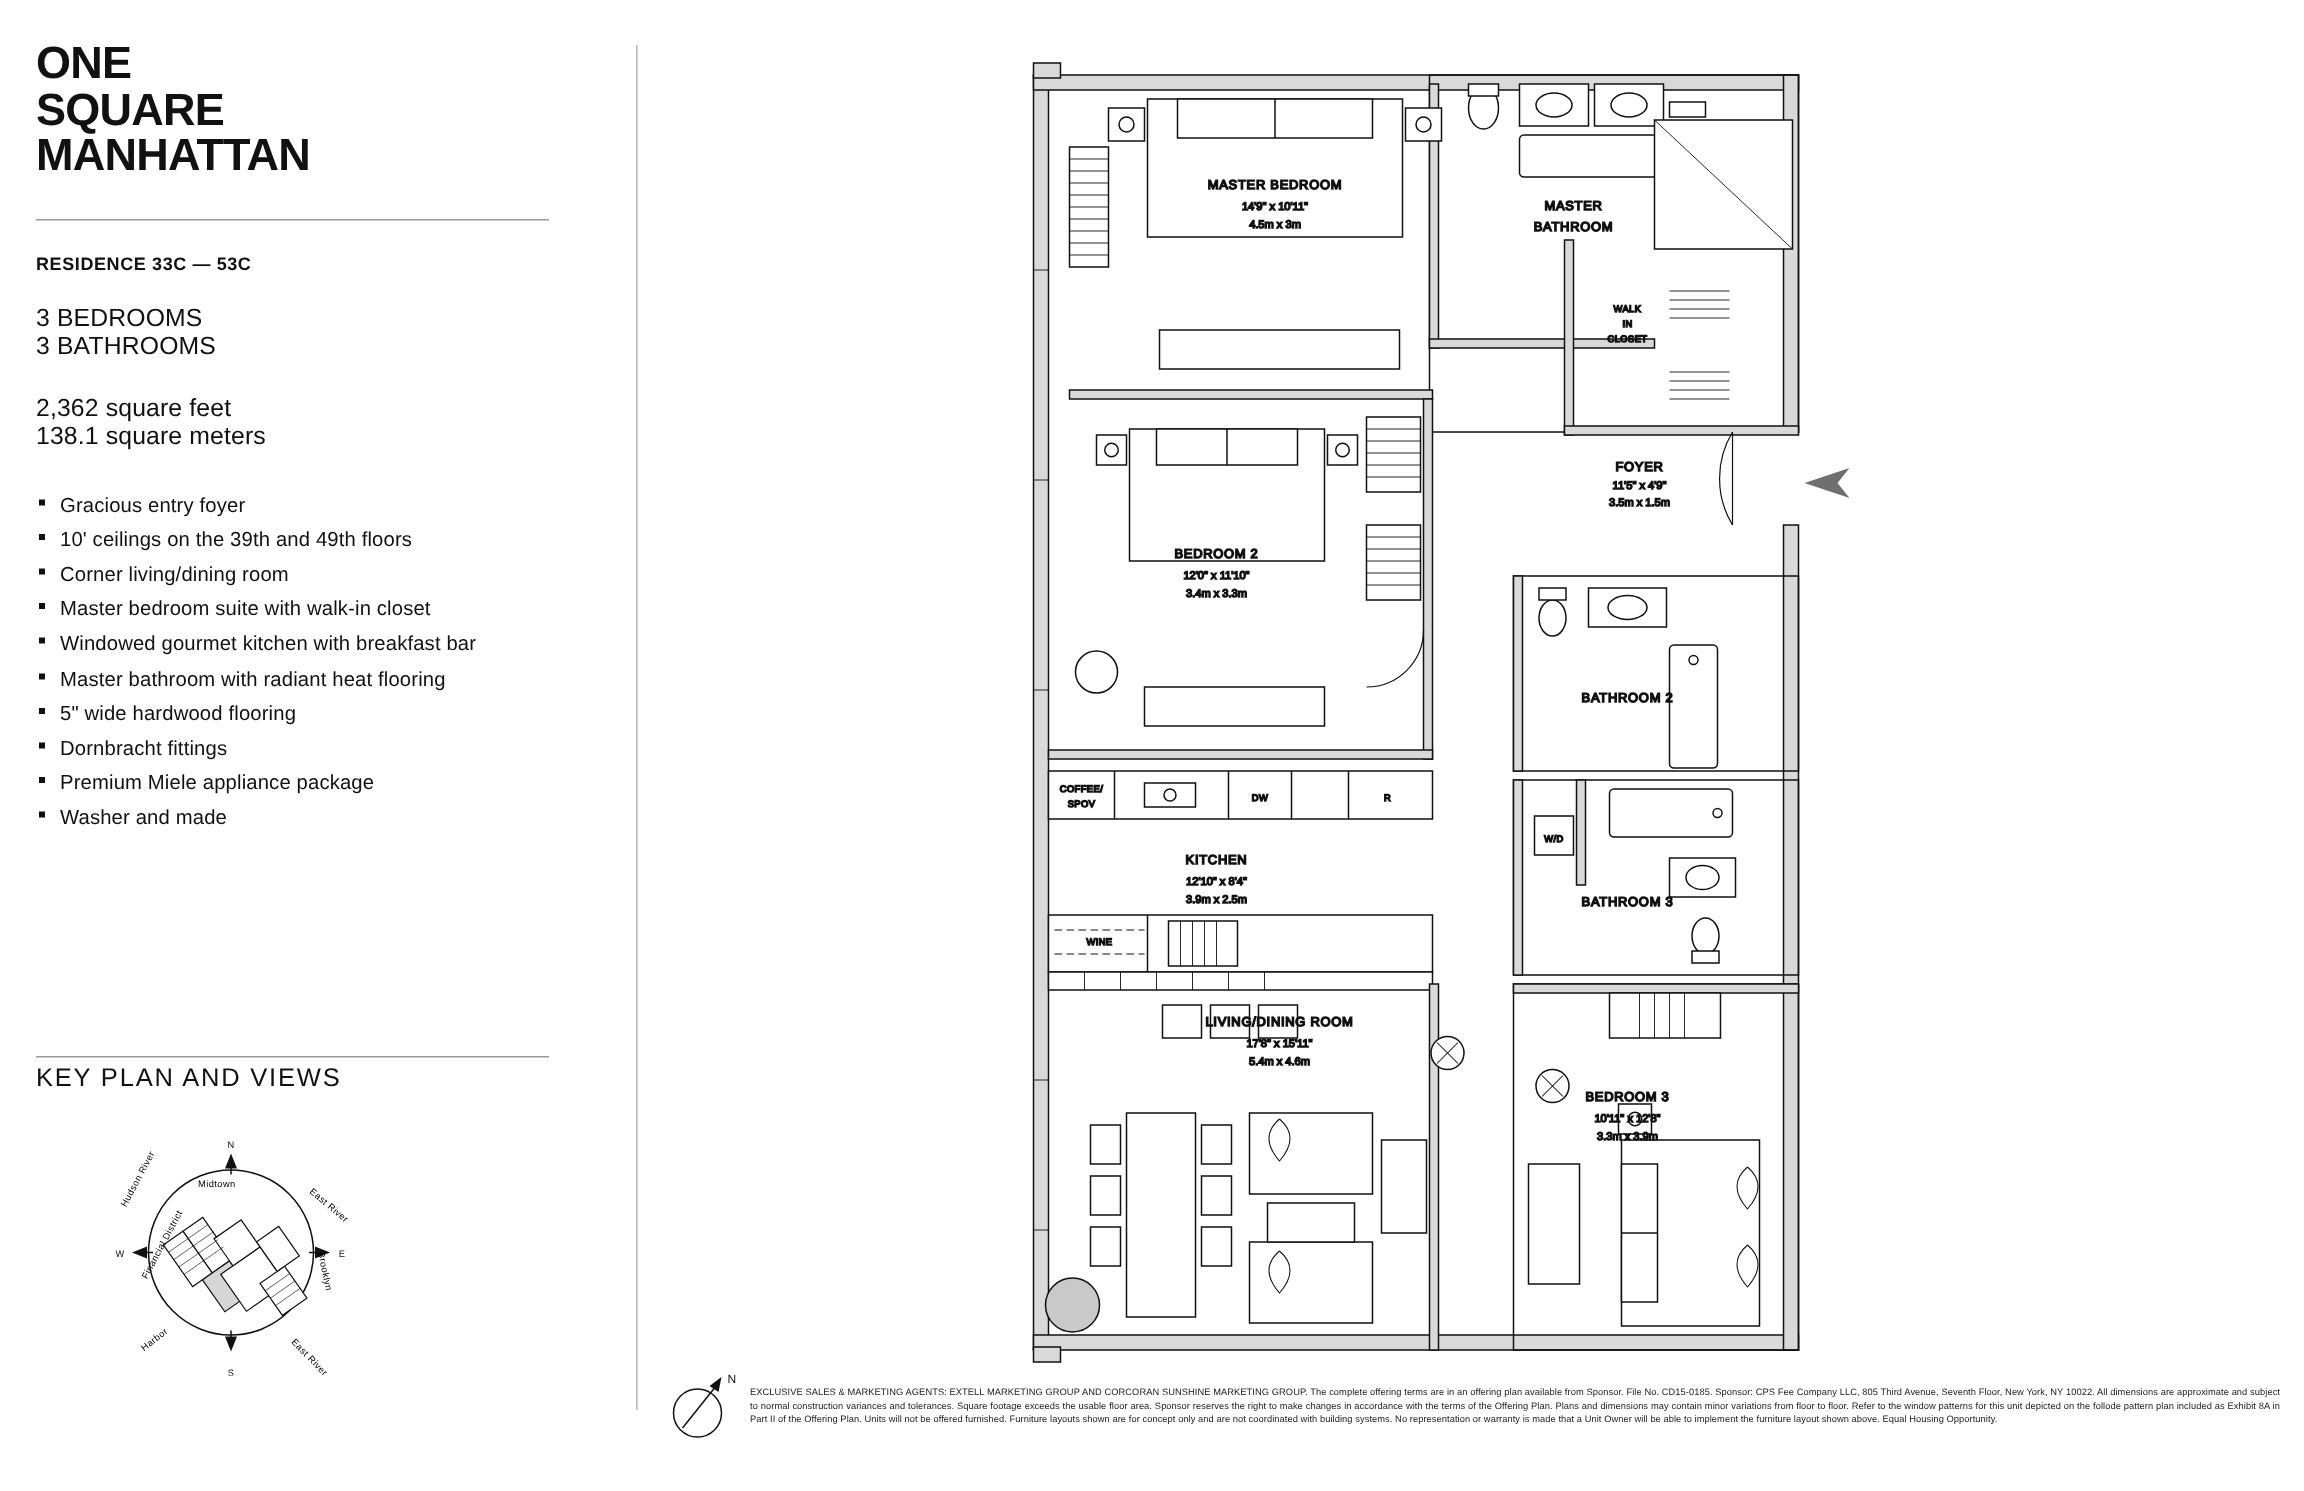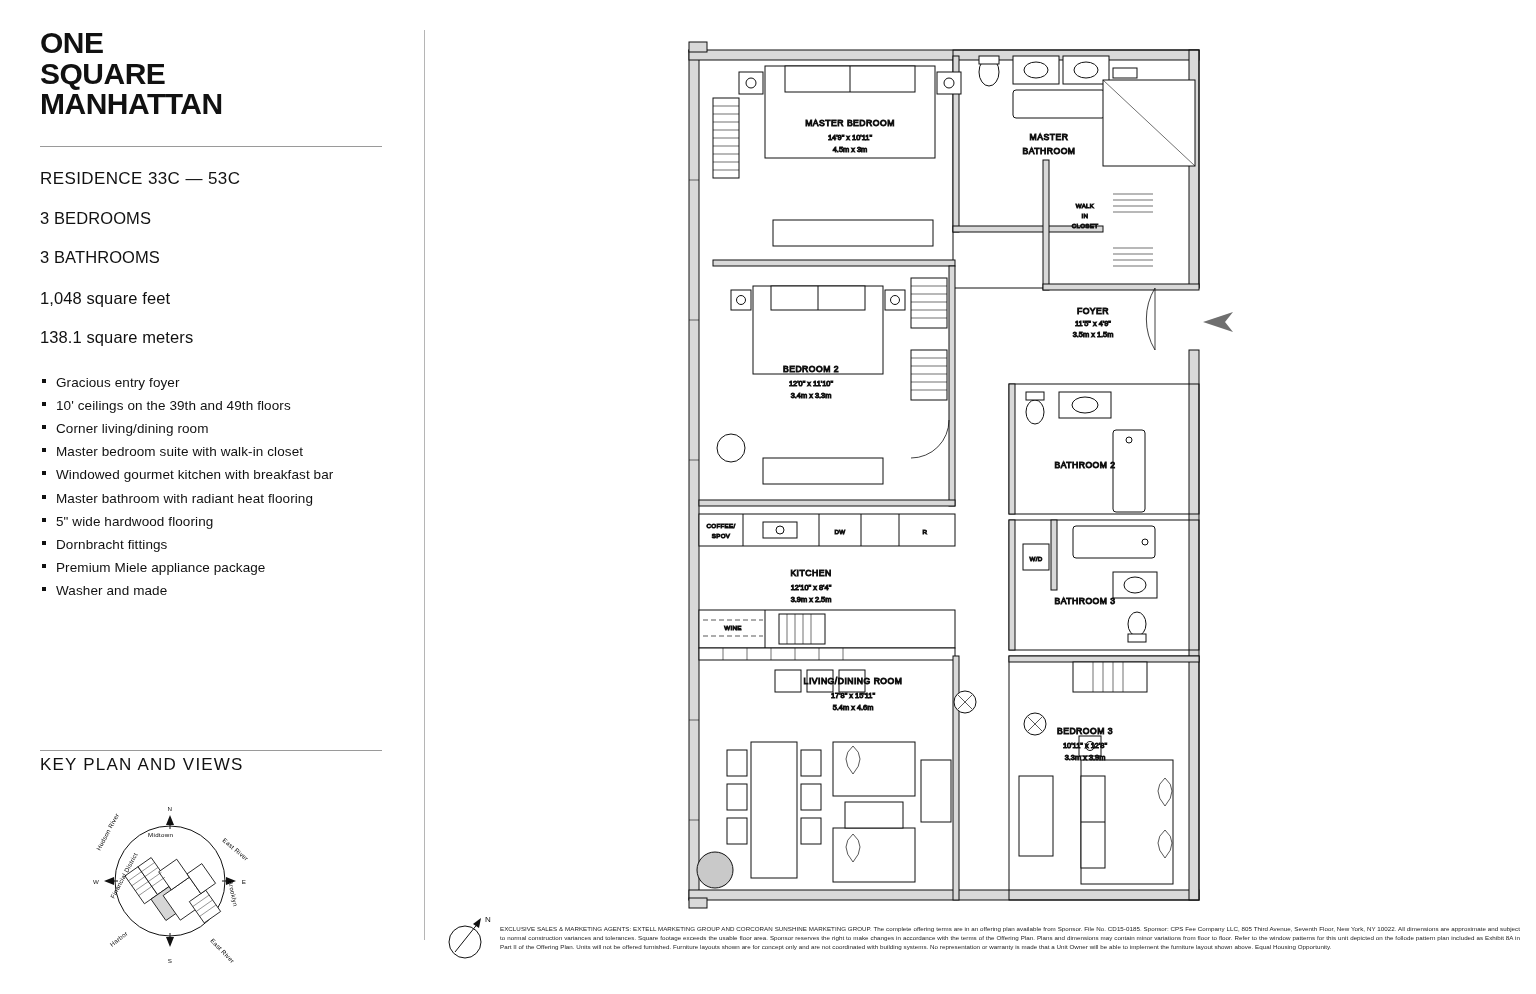--- a/index.html
+++ b/index.html
@@ -8,34 +8,34 @@
     width:1536px; height:994px;
     background:#ffffff;
     font-family:"Liberation Sans", sans-serif;
     color:#111;
     position:relative;
     overflow:hidden;
   }
   
   #left-panel {
     position:absolute; left:0; top:0; width:424px; height:900px;
-    padding:28px 40px 0 40px;
+    padding:28px 40px 0 24px;
   }
   #brand {
     font-weight:bold; font-size:30px; line-height:1.02;
     letter-spacing:-0.5px;
     text-transform:uppercase;
   }
   #brand div { white-space:nowrap; }
   .rule { border-top:1px solid #9a9a9a; margin:26px 0 0 0; width:342px; }
   #residence-title {
-    font-size:17px; font-weight:normal; letter-spacing:0.4px;
+    font-size:12px; font-weight:bold; letter-spacing:0.4px;
     margin-top:22px;
   }
-  .spec-line { font-size:16.5px; margin-top:20px; letter-spacing:0.1px; }
+  .spec-line { font-size:16.5px; margin-top:0; letter-spacing:0.1px; }
   #spec-rooms { margin-top:20px; }
   #spec-area { margin-top:22px; }
   #features { margin:26px 0 0 0; padding:0; list-style:none; }
   #features li {
     font-size:13.5px; line-height:1.42; margin-bottom:4px;
     padding-left:16px; position:relative; letter-spacing:0.1px;
   }
   #features li::before {
     content:""; position:absolute; left:2px; top:6px;
     width:4px; height:4px; background:#111;
@@ -76,21 +76,21 @@
   <div class="rule"></div>
 
   <div id="residence-title">RESIDENCE 33C — 53C</div>
 
   <div id="spec-rooms">
     <div class="spec-line">3 BEDROOMS</div>
     <div class="spec-line">3 BATHROOMS</div>
   </div>
 
   <div id="spec-area">
-    <div class="spec-line">1,048 square feet</div>
+    <div class="spec-line">2,362 square feet</div>
     <div class="spec-line">138.1 square meters</div>
   </div>
 
   <ul id="features">
     <li>Gracious entry foyer</li>
     <li>10' ceilings on the 39th and 49th floors</li>
     <li>Corner living/dining room</li>
     <li>Master bedroom suite with walk-in closet</li>
     <li>Windowed gourmet kitchen with breakfast bar</li>
     <li>Master bathroom with radiant heat flooring</li>

